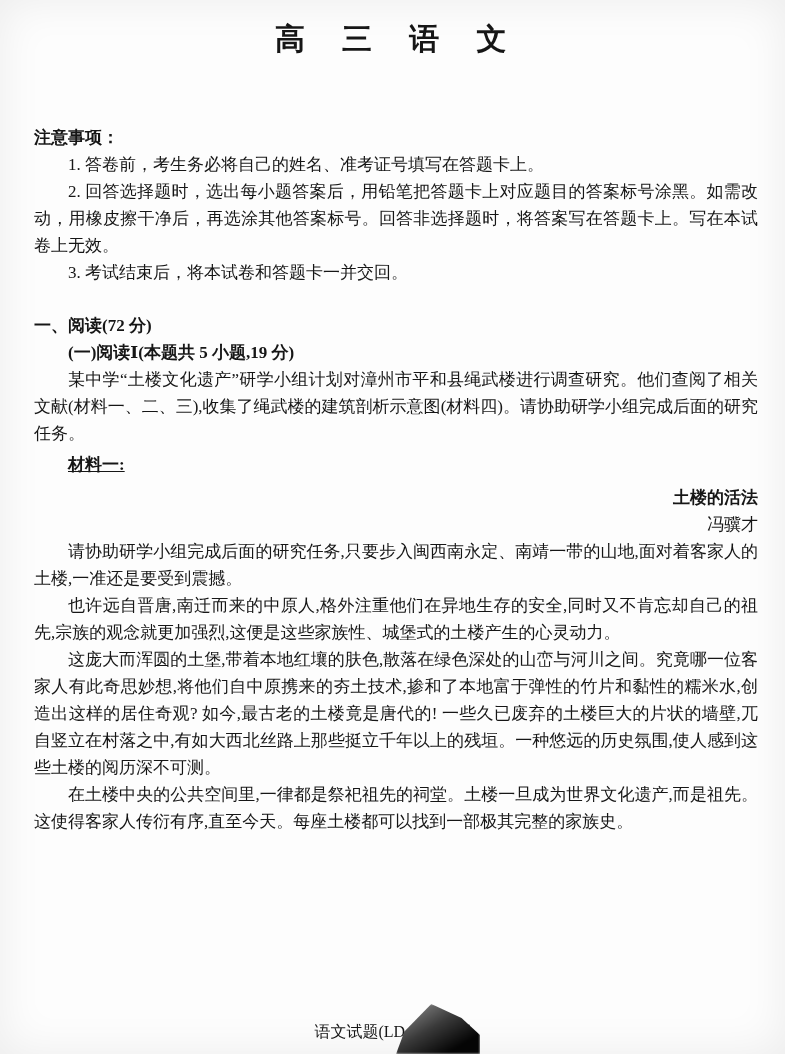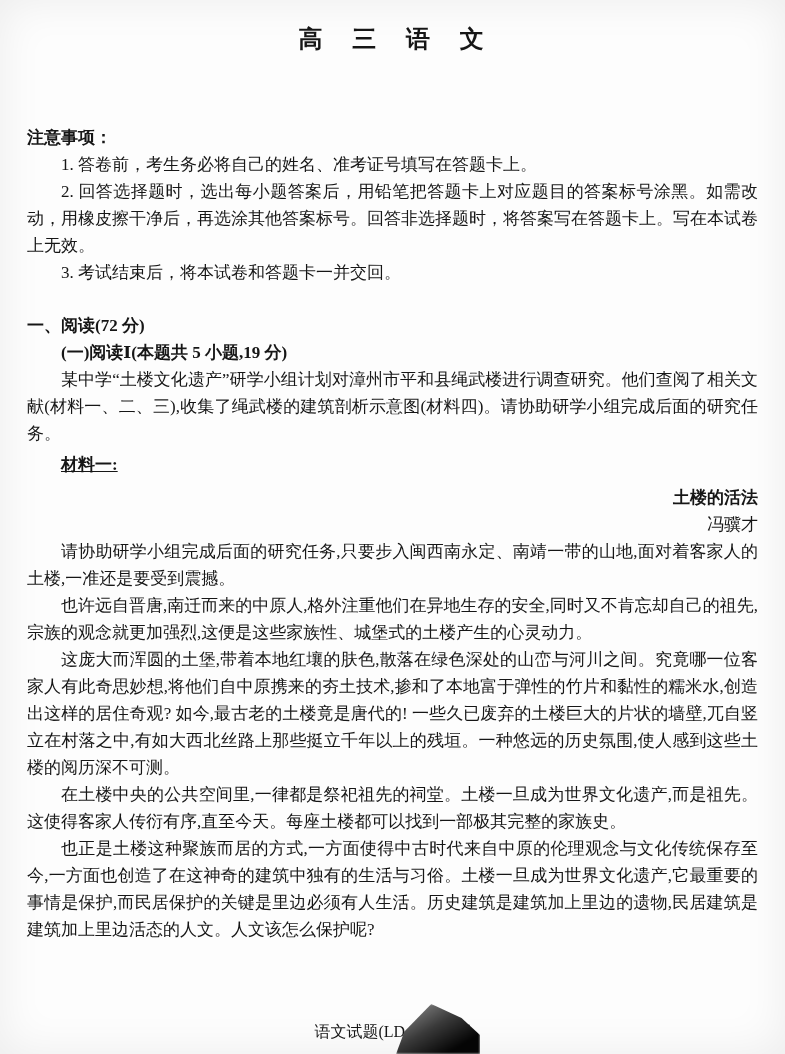--- a/index.html
+++ b/index.html
@@ -12,29 +12,29 @@
     background: #fdfdfd;
     color: #161616;
     font-family: "Liberation Serif", "DejaVu Serif", serif;
     font-size: 17px;
     line-height: 27px;
     padding: 12px 27px 0 27px;
     overflow: hidden;
     box-shadow: inset 0 0 45px rgba(0,0,0,0.07);
   }
   .page-title {
-    font-size: 24px;
+    font-size: 30px;
     line-height: 42px;
     font-weight: bold;
     text-align: center;
     letter-spacing: 0.12em;
     margin-top: 6px;
     margin-bottom: 64px;
   }
-  p { text-align: justify; }
+  p { text-align: justify; margin-left: 7px; }
   .b { font-weight: bold; }
   .ind { text-indent: 2em; }
   .sec-gap { margin-top: 26px; }
   .small-gap { margin-top: 4px; text-decoration: underline; }
   .center { text-align: right; text-indent: 0; }
   .article-title { font-weight: bold; margin-top: 6px; }
   .footer {
     position: absolute;
     left: 0; right: 0; bottom: 10px;
     text-align: center;
@@ -70,21 +70,20 @@
     <p class="b">一、阅读(72 分)</p>
     <p class="b ind">(一)阅读Ⅰ(本题共 5 小题,19 分)</p>
     <p class="ind">某中学“土楼文化遗产”研学小组计划对漳州市平和县绳武楼进行调查研究。他们查阅了相关文献(材料一、二、三),收集了绳武楼的建筑剖析示意图(材料四)。请协助研学小组完成后面的研究任务。</p>
     <p class="b ind small-gap">材料一:</p>
     <p class="center article-title">土楼的活法</p>
     <p class="center">冯骥才</p>
     <p class="ind">请协助研学小组完成后面的研究任务,只要步入闽西南永定、南靖一带的山地,面对着客家人的土楼,一准还是要受到震撼。</p>
     <p class="ind">也许远自晋唐,南迁而来的中原人,格外注重他们在异地生存的安全,同时又不肯忘却自己的祖先,宗族的观念就更加强烈,这便是这些家族性、城堡式的土楼产生的心灵动力。</p>
     <p class="ind">这庞大而浑圆的土堡,带着本地红壤的肤色,散落在绿色深处的山峦与河川之间。究竟哪一位客家人有此奇思妙想,将他们自中原携来的夯土技术,掺和了本地富于弹性的竹片和黏性的糯米水,创造出这样的居住奇观? 如今,最古老的土楼竟是唐代的! 一些久已废弃的土楼巨大的片状的墙壁,兀自竖立在村落之中,有如大西北丝路上那些挺立千年以上的残垣。一种悠远的历史氛围,使人感到这些土楼的阅历深不可测。</p>
     <p class="ind">在土楼中央的公共空间里,一律都是祭祀祖先的祠堂。土楼一旦成为世界文化遗产,而是祖先。这使得客家人传衍有序,直至今天。每座土楼都可以找到一部极其完整的家族史。</p>
-    <p class="ind">也正是土楼这种聚族而居的方式,一方面使得中古时代来自中原的伦理观念与文化传统保存至今,一方面也创造了在这神奇的建筑中独有的生活与习俗。土楼一旦成为世界文化遗产,它最重要的事情是保护,而民居保护的关键是里边必须有人生活。历史建筑是建筑加上里边的遗物,民居建筑是建筑加上里边活态的人文。人文该怎么保护呢?</p>
   </div>
 
   <div class="footer">
     <span>语文试题(LD4) 第 1 页</span>
   </div>
 
   <div class="page-curl"></div>
 
 </div>
 

